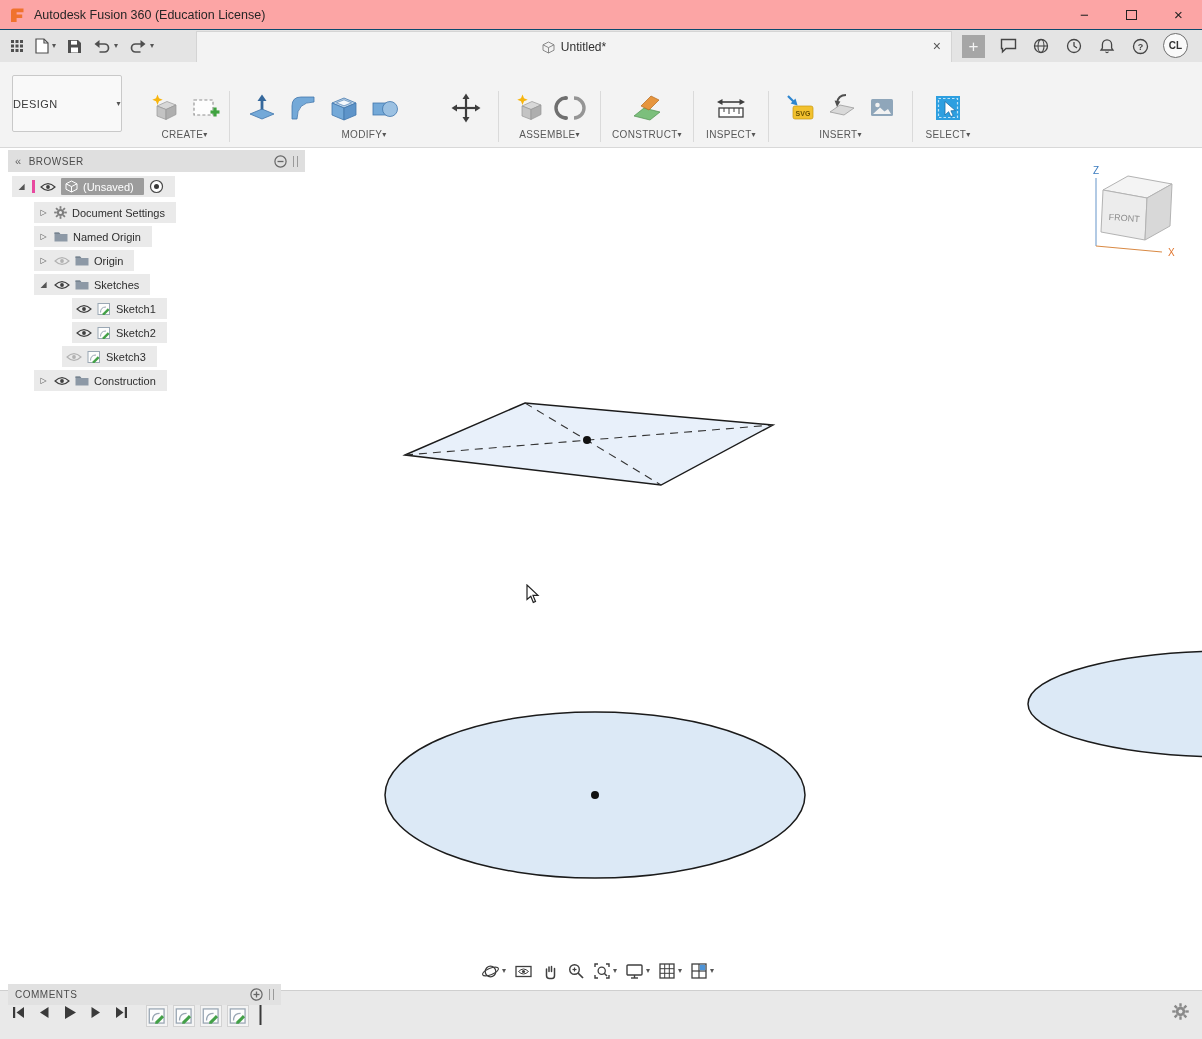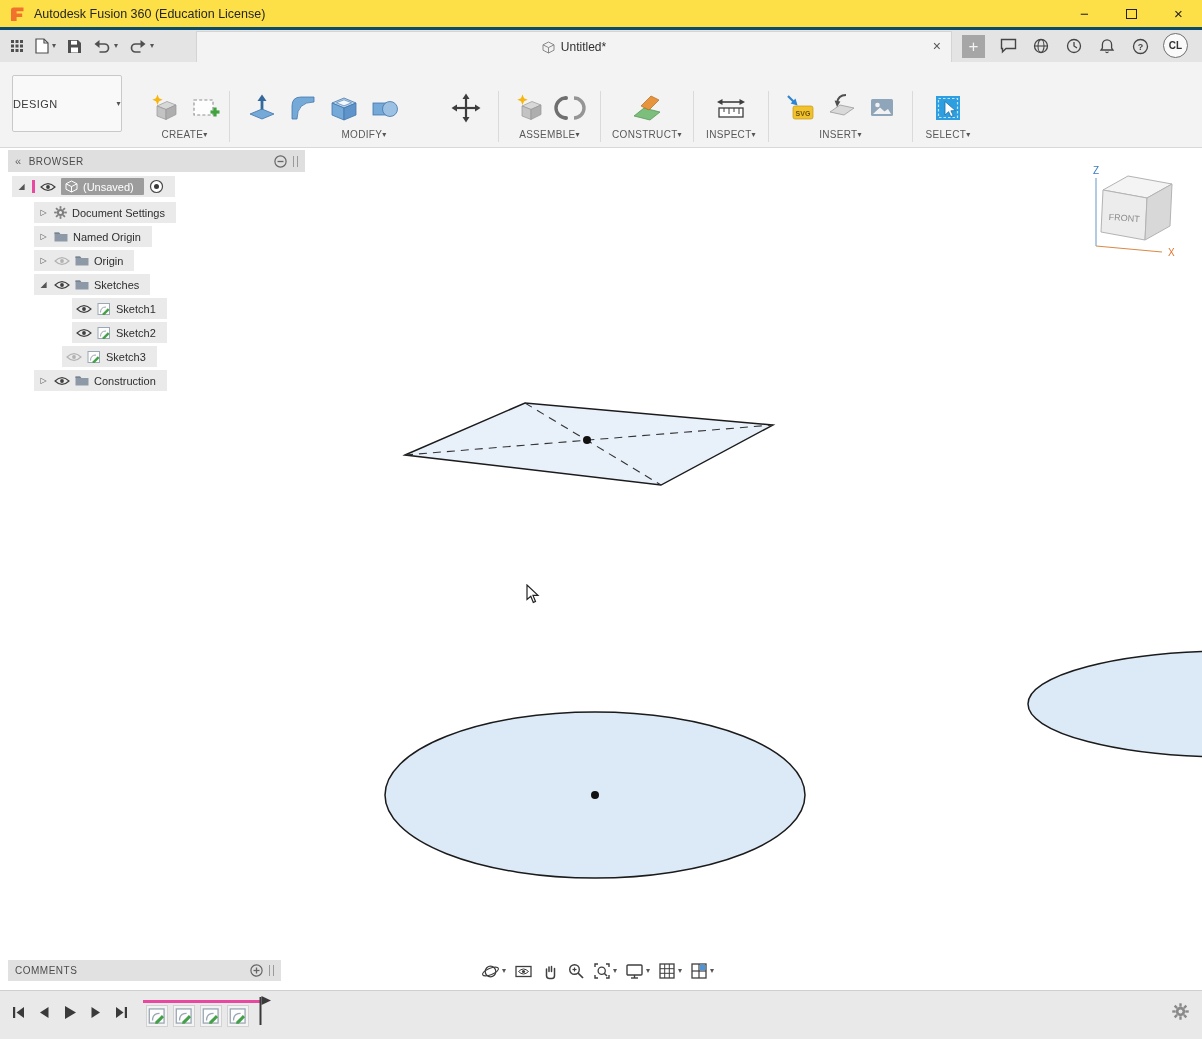--- a/index.html
+++ b/index.html
@@ -1,20 +1,20 @@
 <!DOCTYPE html>
 <html><head>
 <meta charset="utf-8">
 <style>
 *{margin:0;padding:0;box-sizing:border-box}
 html,body{width:1202px;height:1039px}
 body{font-family:"Liberation Sans",sans-serif;background:#fff;position:relative;overflow:hidden;color:#333}
 svg{display:block}
 
-#titlebar{position:absolute;top:0;left:0;width:1202px;height:30px;background:#fde047;border-bottom:3px solid #0c4a6e;display:flex;align-items:center;padding-left:9px}
+#titlebar{position:absolute;top:0;left:0;width:1202px;height:30px;background:#fca5a5;border-bottom:1px solid #0c4a6e;display:flex;align-items:center;padding-left:9px}
 #apptitle{font-size:12.5px;color:#262626;margin-left:9px}
 #winbtns{margin-left:auto;display:flex;height:100%}
 .wb{width:47px;display:flex;align-items:center;justify-content:center;font-size:15px;color:#222;cursor:default}
 .maxbox{width:11px;height:10px;border:1.4px solid #222;display:block}
 
 #row2{position:absolute;top:30px;left:0;width:1202px;height:32px;background:#e4e4e4}
 .qat{position:absolute;left:10px;top:0;height:32px;display:flex;align-items:center;gap:11px}
 .qbtn{display:flex;align-items:center;gap:3px}
 .caret{font-size:8px;color:#555;line-height:1}
 #doctab{position:absolute;left:196px;top:1px;height:31px;width:756px;background:#f3f3f3;border:1px solid #d4d4d4;border-bottom:none;display:flex;align-items:center;justify-content:center;gap:6px;font-size:12px;color:#2f2f2f}
@@ -40,21 +40,21 @@
 #browser{position:absolute;left:8px;top:150px;width:297px;z-index:6}
 #bheader{height:22px;background:#dfdfdf;display:flex;align-items:center;padding:0 7px;font-size:10px;color:#4c4c4c;letter-spacing:.5px;gap:7px}
 .hrsp{margin-left:auto;display:flex;align-items:center;gap:6px}
 .grip{width:5px;height:11px;border-left:1.5px solid #9a9a9a;border-right:1.5px solid #9a9a9a}
 .brow{position:absolute;height:21px;display:inline-flex;align-items:center;gap:5px;background:rgba(233,233,233,.95);padding:0 11px 0 4px;font-size:11px;color:#2e2e2e;white-space:nowrap}
 .tri{font-size:8px;color:#555;width:11px;text-align:center;line-height:1}
 .dim{opacity:.32}
 .chip{display:flex;align-items:center;gap:5px;background:#9c9c9c;color:#fff;padding:2px 10px 2px 4px;border-radius:1px}
 .pinkbar{width:3px;height:13px;background:#e8489f}
 
-#commentsbar{position:absolute;left:8px;top:960px;width:273px;height:21px;background:#e1e1e1;display:flex;align-items:center;padding:0 7px;font-size:10px;color:#4c4c4c;letter-spacing:.5px;z-index:6}
+#commentsbar{position:absolute;left:8px;top:984px;width:273px;height:21px;background:#e1e1e1;display:flex;align-items:center;padding:0 7px;font-size:10px;color:#4c4c4c;letter-spacing:.5px;z-index:6}
 
 #navbar{position:absolute;left:481px;top:958px;height:26px;display:flex;align-items:center;gap:8px;z-index:6}
 .nbtn{display:flex;align-items:center;gap:2px}
 
 #bottombar{position:absolute;top:990px;left:0;width:1202px;height:49px;background:#e9e9e9;border-top:1px solid #cfcfcf}
 #playctrls{position:absolute;left:12px;top:14px;display:flex;align-items:center;gap:13px}
 #tlline{position:absolute;left:143px;top:9px;width:118px;height:3px;background:#e8489f}
 #tlfeatures{position:absolute;left:146px;top:14px;display:flex;gap:5px}
 .tlf{width:22px;height:22px;background:#f4f4f4;border:1px solid #d2d2d2;display:flex;align-items:center;justify-content:center}
 #playhead{position:absolute;left:258px;top:3px;width:14px;height:34px}

